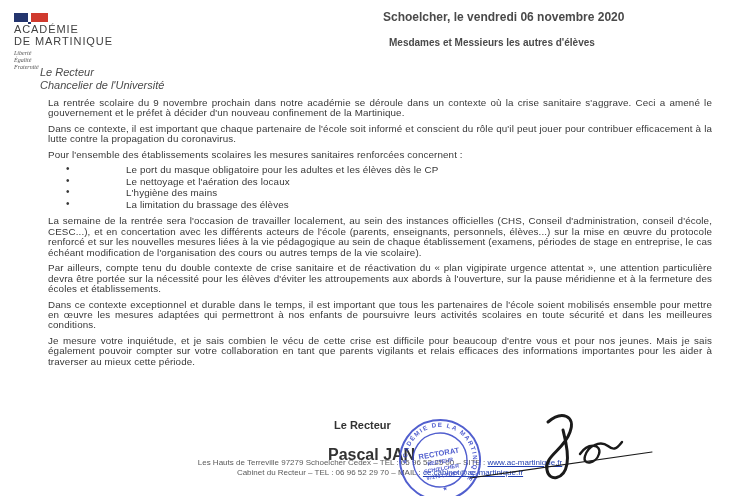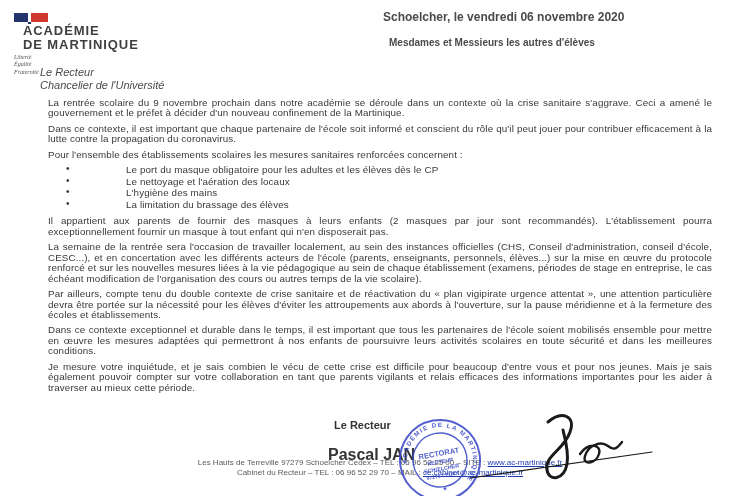--- a/index.html
+++ b/index.html
@@ -6,21 +6,21 @@
   .page{
     position:relative;width:730px;height:496px;background:#ffffff;
     font-family:"Liberation Sans",sans-serif;color:#3a3a3a;overflow:hidden;
   }
   
   .logo{position:absolute;left:14px;top:13px;}
   .flag{display:flex;align-items:flex-start;height:9px;margin-bottom:2px;}
   .flag .b{width:14px;height:9px;background:#24356e;}
   .flag .w{width:3px;height:9px;background:#ffffff;border-bottom:2px solid #24356e;}
   .flag .r{width:17px;height:9px;background:#d03a2e;}
-  .logo-name{font-weight:bold;font-size:13px;line-height:1.05;color:#3f3f3f;letter-spacing:0.9px;margin-left:9px;}
+  .logo-name{font-weight:normal;font-size:11px;line-height:1.05;color:#3f3f3f;letter-spacing:0.9px;}
   .motto{margin-top:3px;font-family:"Liberation Serif",serif;font-style:italic;
          font-size:6px;line-height:1.2;color:#555;}
   .dateline{position:absolute;left:383px;top:10px;font-size:12px;font-weight:bold;color:#4a4a4a;}
   .recipient{position:absolute;left:389px;top:37px;font-size:10px;font-weight:bold;color:#4a4a4a;}
   .sender{position:absolute;left:40px;top:66px;font-style:italic;font-size:11px;
           line-height:1.2;color:#4a4a4a;}
   
   .body-text{
     position:absolute;left:40px;top:98px;width:672px;
     font-size:9.8px;line-height:1.07;letter-spacing:0.12px;
@@ -76,21 +76,20 @@
   <div class="body-text">
     <p>La rentrée scolaire du 9 novembre prochain dans notre académie se déroule dans un contexte où la crise sanitaire s'aggrave. Ceci a amené le gouvernement et le préfet à décider d'un nouveau confinement de la Martinique.</p>
     <p>Dans ce contexte, il est important que chaque partenaire de l'école soit informé et conscient du rôle qu'il peut jouer pour contribuer efficacement à la lutte contre la propagation du coronavirus.</p>
     <p>Pour l'ensemble des établissements scolaires les mesures sanitaires renforcées concernent :</p>
     <ul>
       <li>Le port du masque obligatoire pour les adultes et les élèves dès le CP</li>
       <li>Le nettoyage et l'aération des locaux</li>
       <li>L'hygiène des mains</li>
       <li>La limitation du brassage des élèves</li>
     </ul>
-    <p>Il appartient aux parents de fournir des masques à leurs enfants (2 masques par jour sont recommandés). L'établissement pourra exceptionnellement fournir un masque à tout enfant qui n'en disposerait pas.</p>
     <p>La semaine de la rentrée sera l'occasion de travailler localement, au sein des instances officielles (CHS, Conseil d'administration, conseil d'école, CESC...), et en concertation avec les différents acteurs de l'école (parents, enseignants, personnels, élèves...) sur la mise en œuvre du protocole renforcé et sur les nouvelles mesures liées à la vie pédagogique au sein de chaque établissement (examens, périodes de stage en entreprise, le cas échéant modification de l'organisation des cours ou autres temps de la vie scolaire).</p>
     <p>Par ailleurs, compte tenu du double contexte de crise sanitaire et de réactivation du « plan vigipirate urgence attentat », une attention particulière devra être portée sur la nécessité pour les élèves d'éviter les attroupements aux abords à l'ouverture, sur la pause méridienne et à la fermeture des écoles et établissements.</p>
     <p>Dans ce contexte exceptionnel et durable dans le temps, il est important que tous les partenaires de l'école soient mobilisés ensemble pour mettre en œuvre les mesures adaptées qui permettront à nos enfants de poursuivre leurs activités scolaires en toute sécurité et dans les meilleures conditions.</p>
     <p>Je mesure votre inquiétude, et je sais combien le vécu de cette crise est difficile pour beaucoup d'entre vous et pour nos jeunes. Mais je sais également pouvoir compter sur votre collaboration en tant que parents vigilants et relais efficaces des informations importantes pour les aider à traverser au mieux cette période.</p>
   </div>
 
   <div class="sig-title">Le Recteur</div>
   <div class="sig-name">Pascal JAN</div>
 
   <svg class="stamp" viewBox="0 0 84 84">

